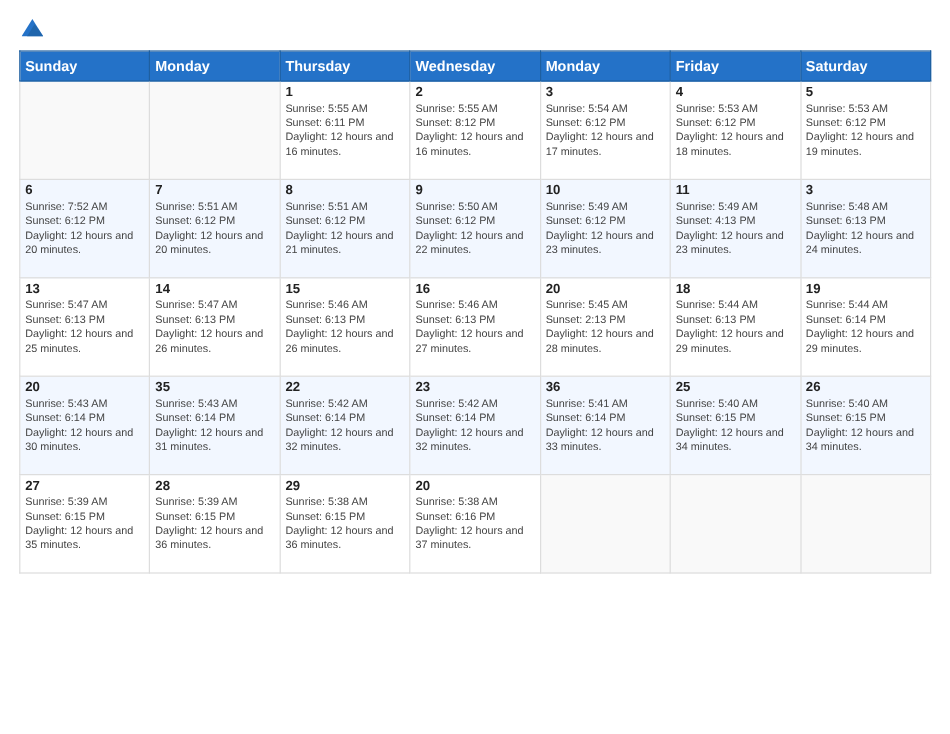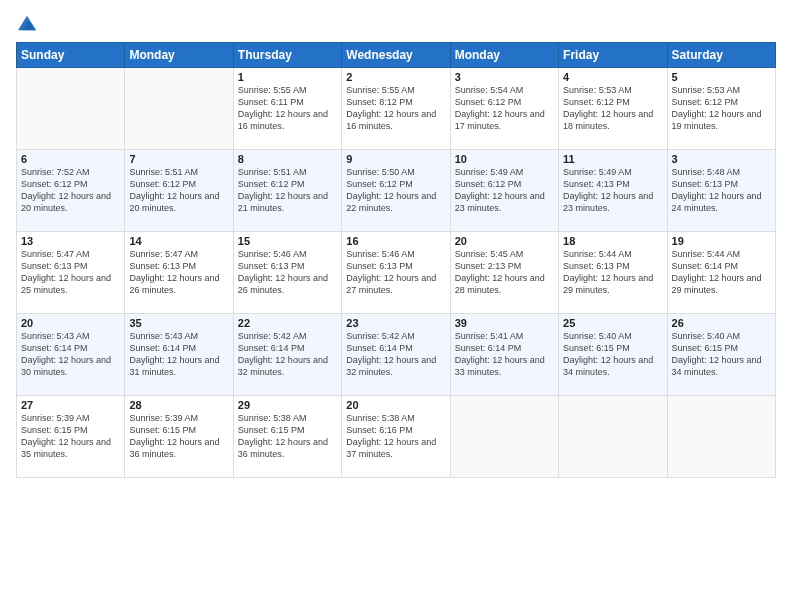--- a/index.html
+++ b/index.html
@@ -299,21 +299,21 @@
 Sunset: 6:14 PM
 Daylight: 12 hours and 32 minutes.</div>
           </td>
           <td>
             <span class="day-number">23</span>
             <div class="day-info">Sunrise: 5:42 AM
 Sunset: 6:14 PM
 Daylight: 12 hours and 32 minutes.</div>
           </td>
           <td>
-            <span class="day-number">39</span>
+            <span class="day-number">36</span>
             <div class="day-info">Sunrise: 5:41 AM
 Sunset: 6:14 PM
 Daylight: 12 hours and 33 minutes.</div>
           </td>
           <td>
             <span class="day-number">25</span>
             <div class="day-info">Sunrise: 5:40 AM
 Sunset: 6:15 PM
 Daylight: 12 hours and 34 minutes.</div>
           </td>

